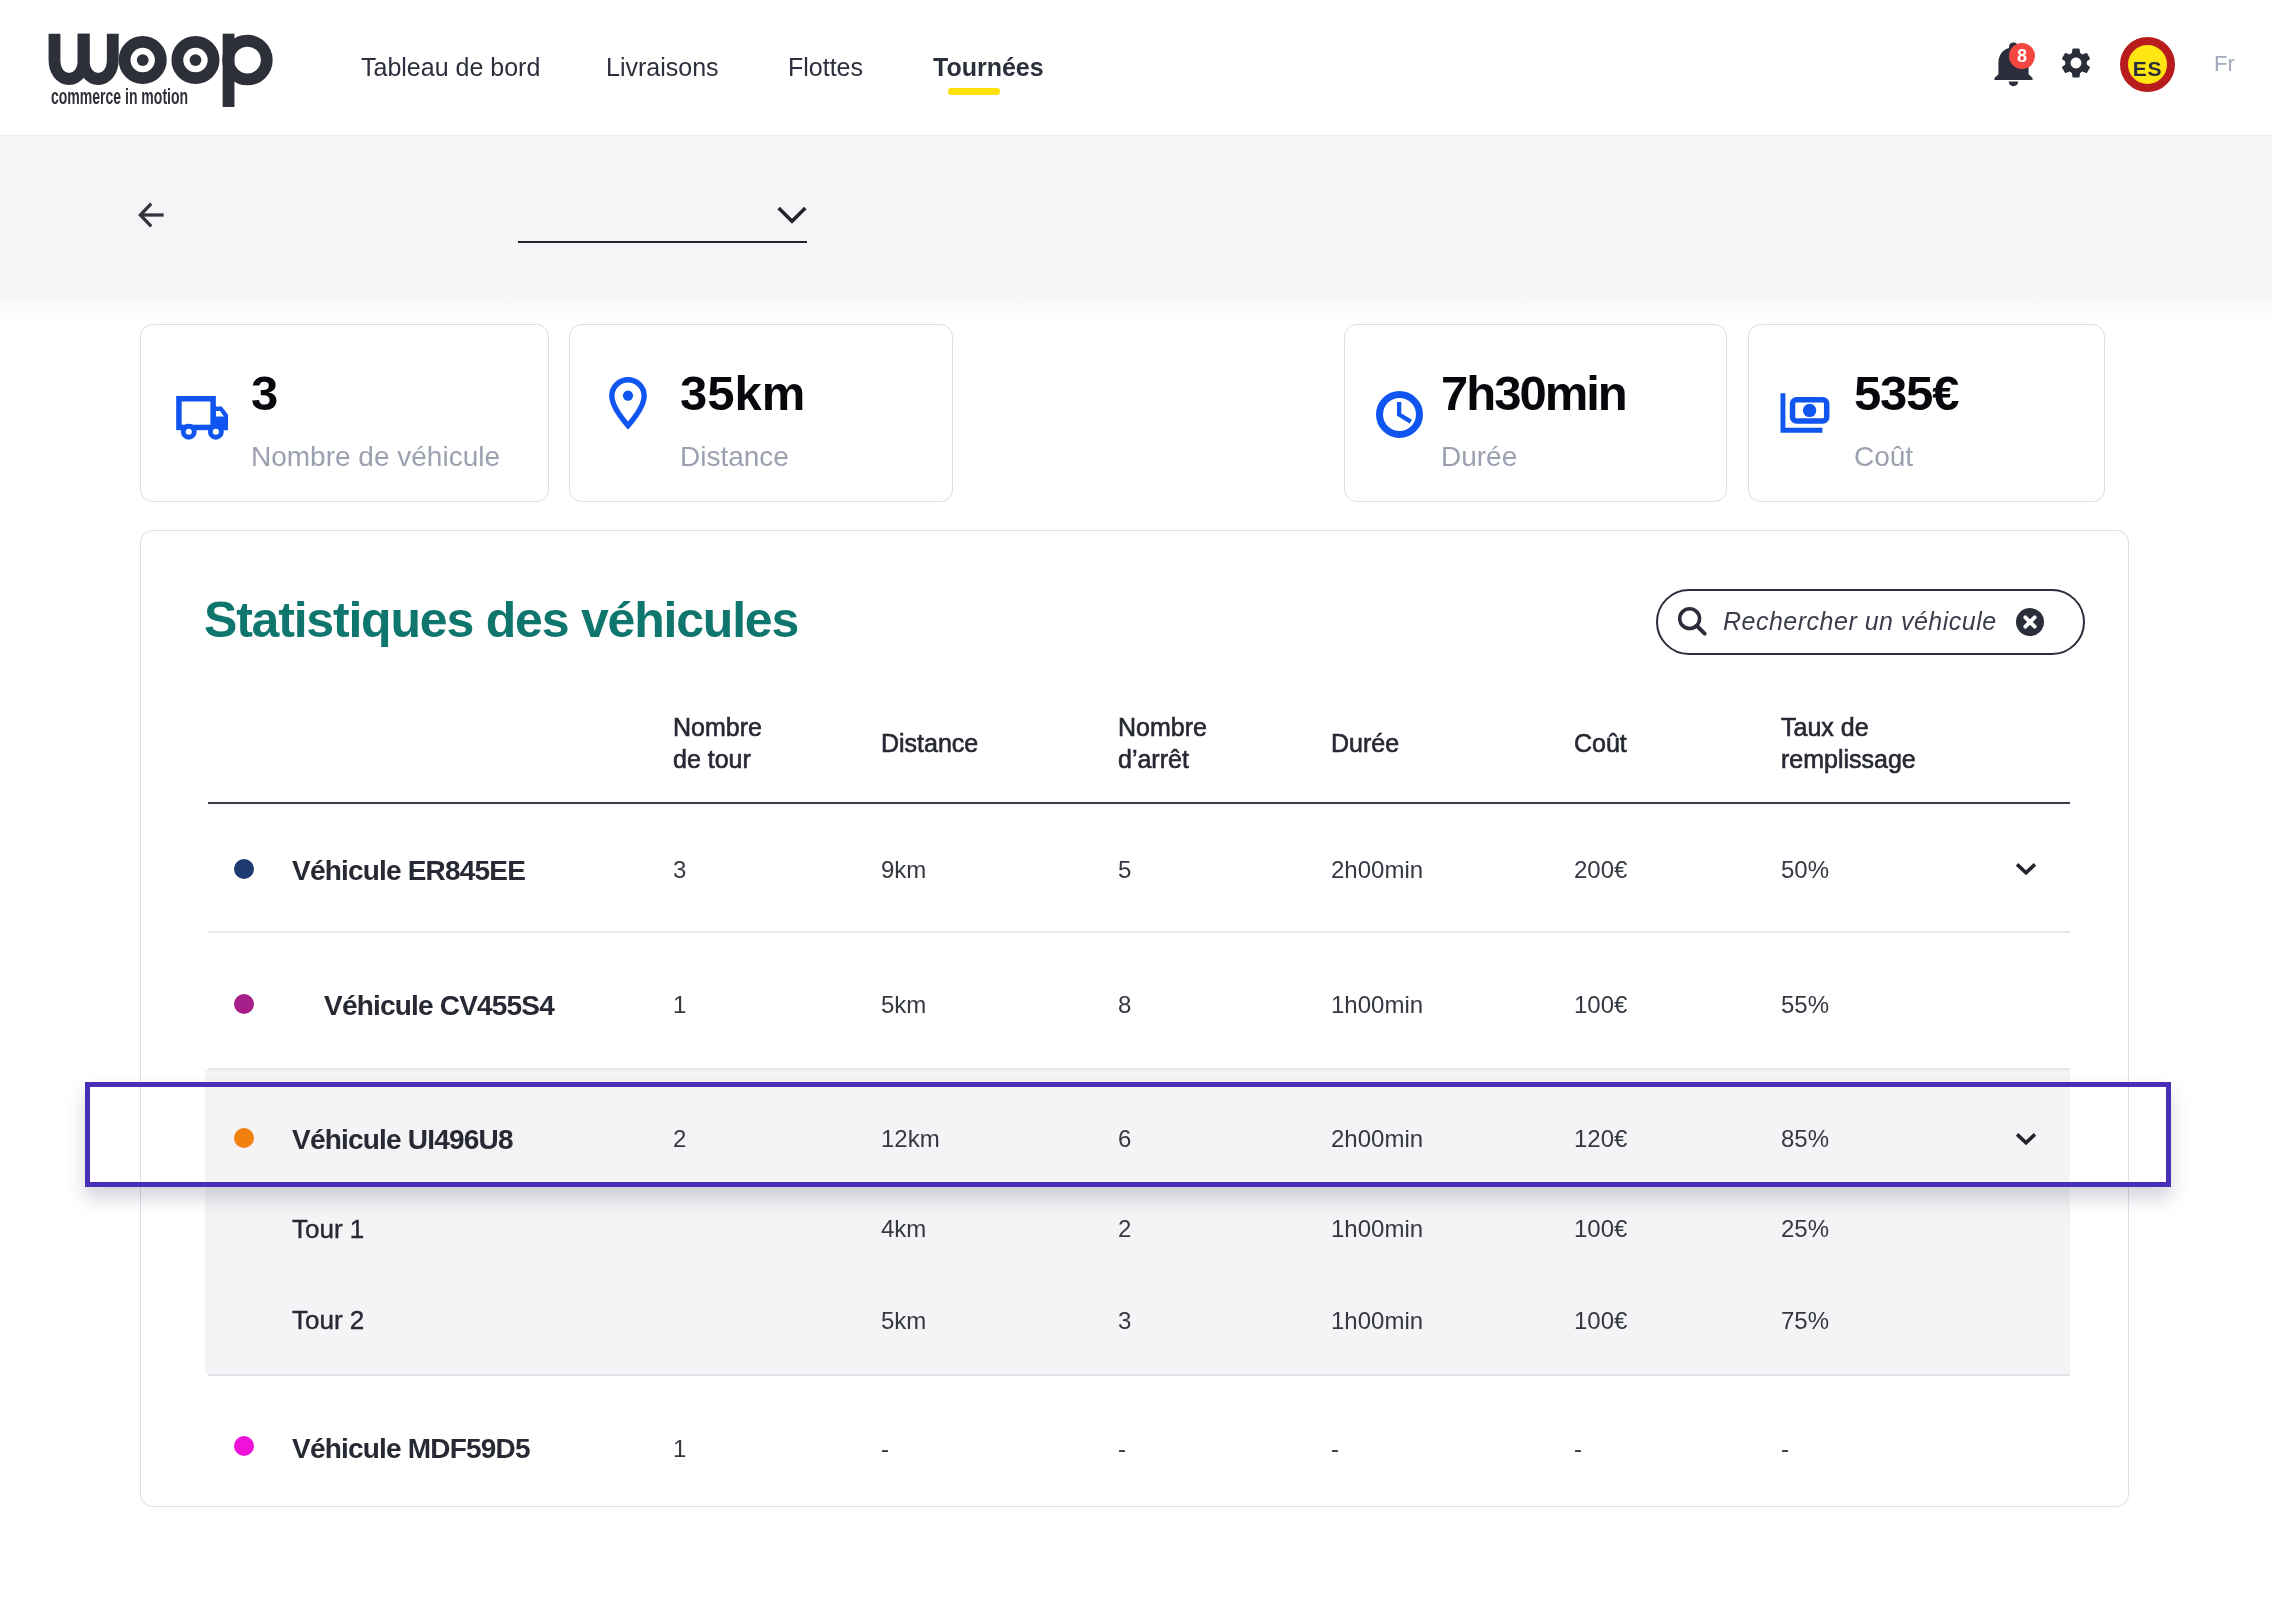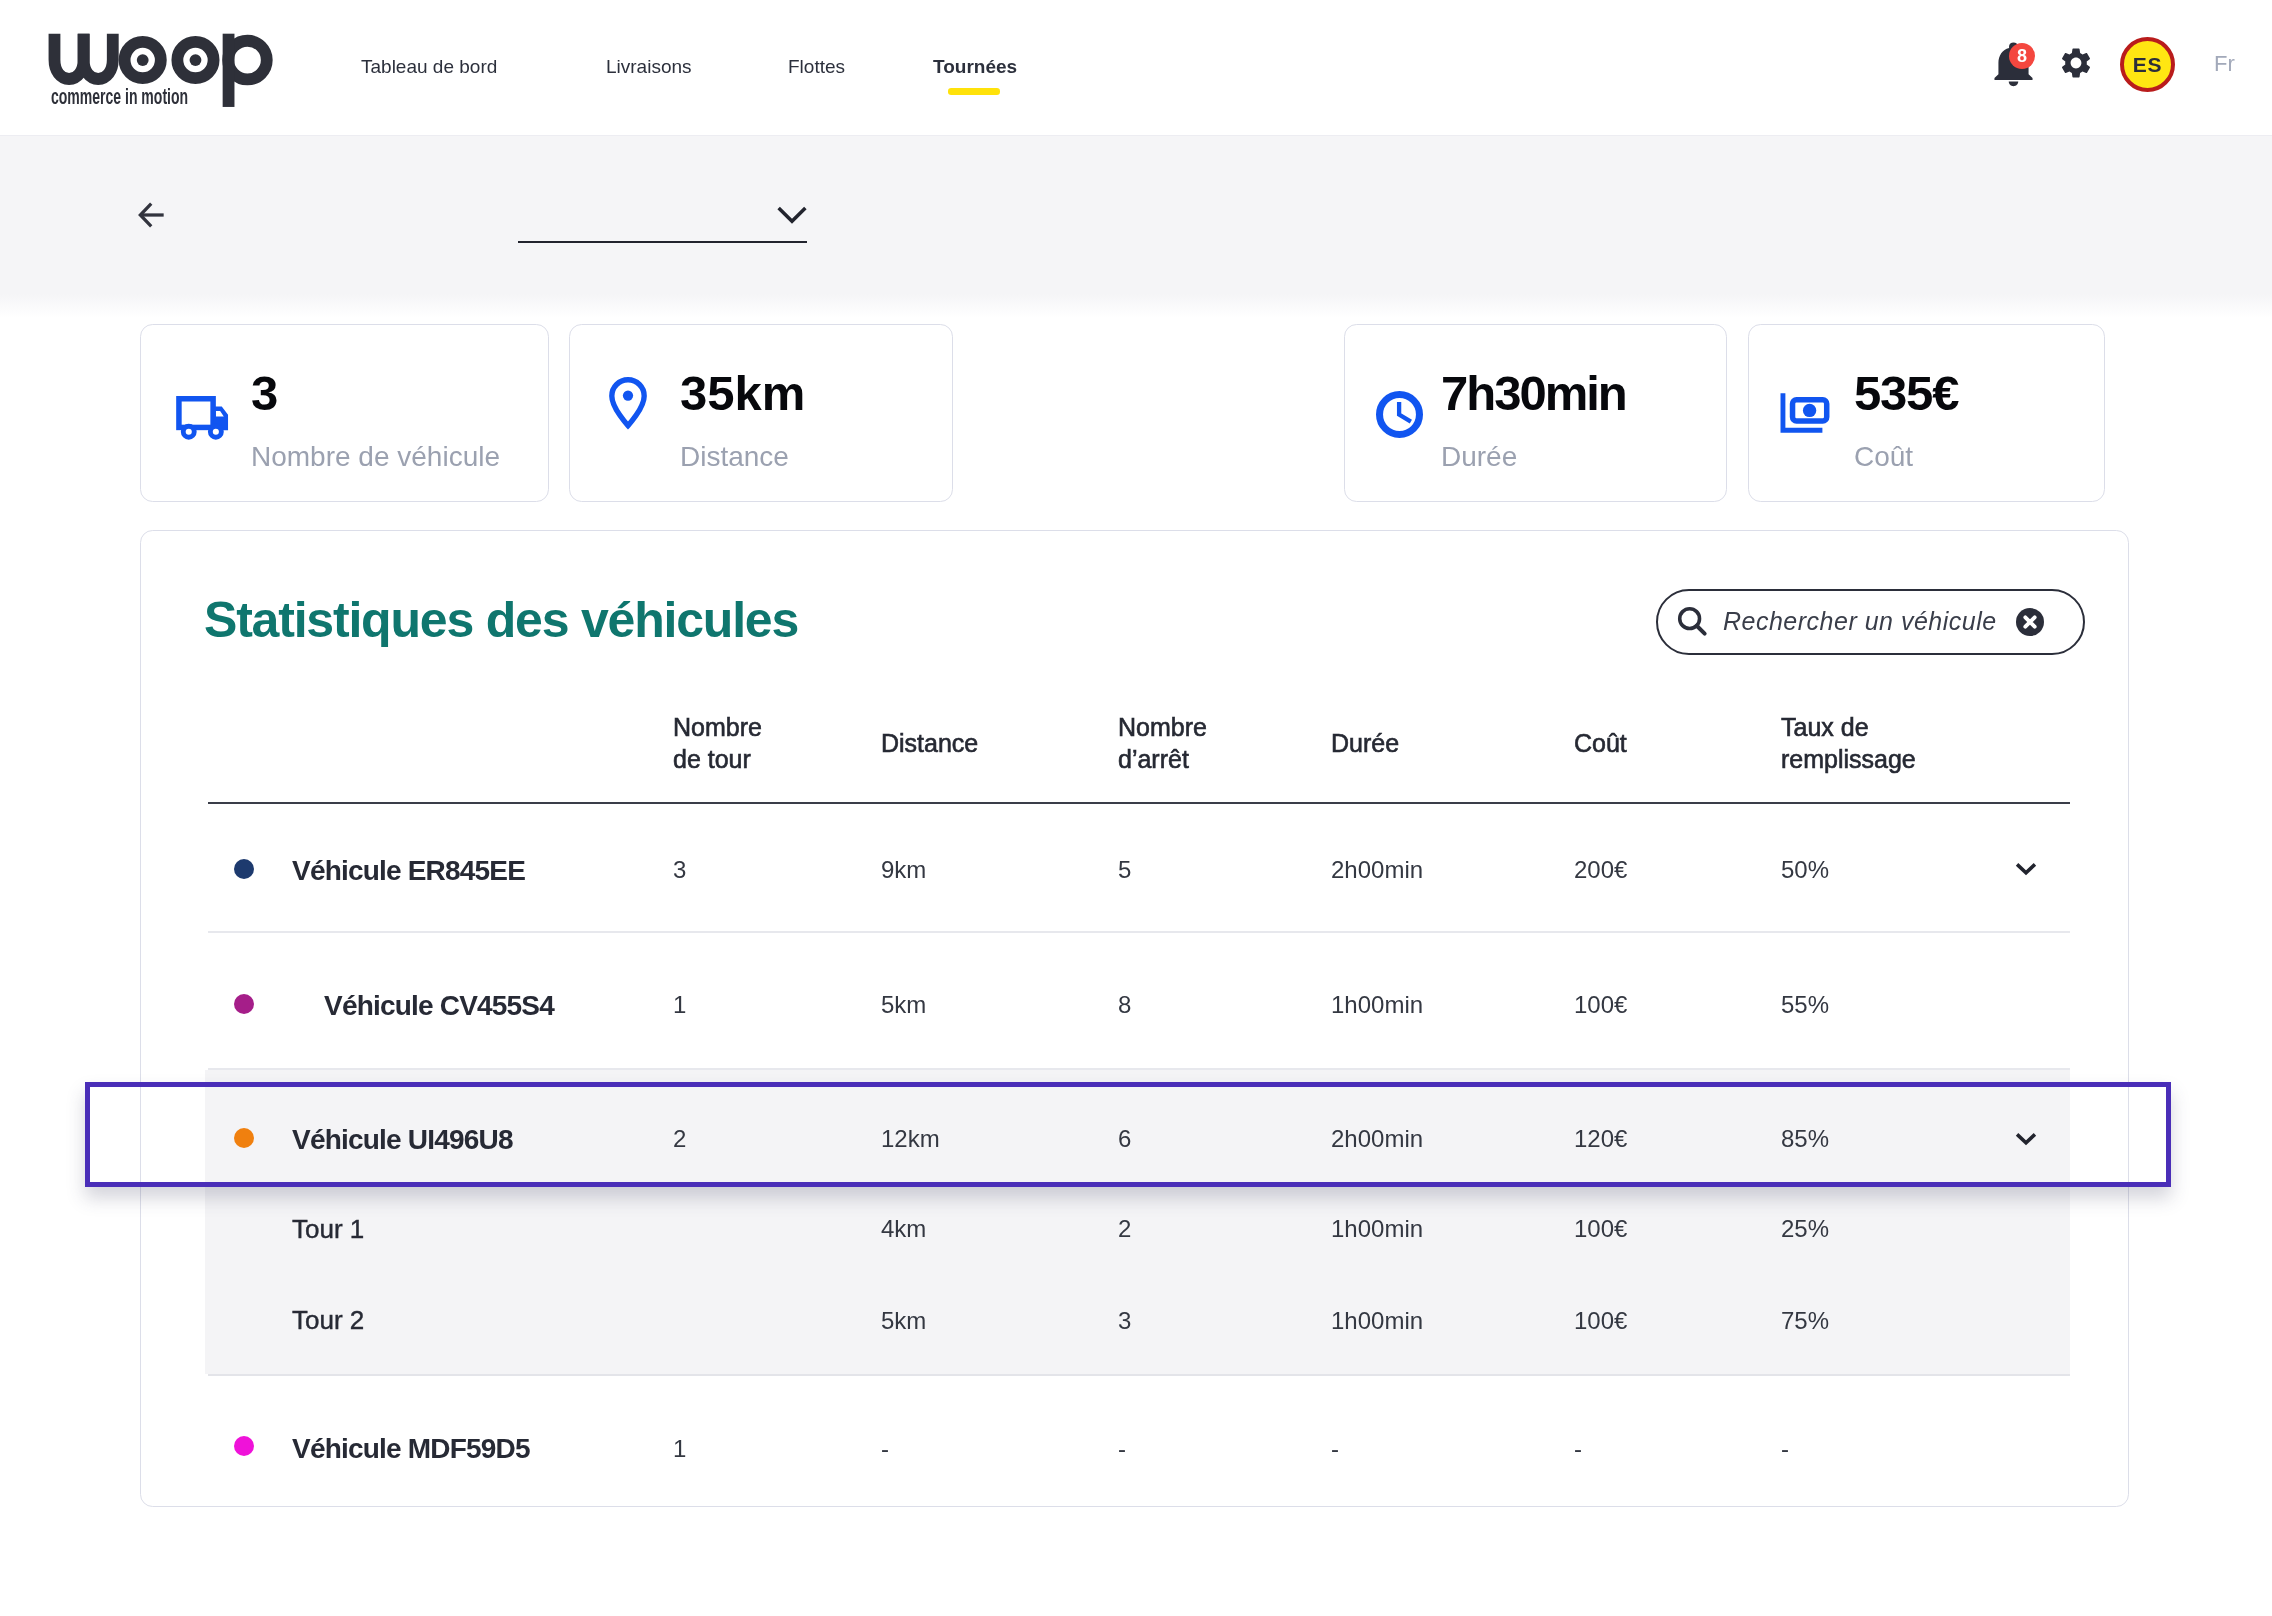--- a/index.html
+++ b/index.html
@@ -3,21 +3,21 @@
 <meta charset="utf-8">
 <style>
   * { margin:0; padding:0; box-sizing:border-box; }
   html,body { width:2273px; height:1616px; background:#ffffff; overflow:hidden;
     font-family:"Liberation Sans", sans-serif; }
   #page { position:relative; width:2273px; height:1616px; }
   .abs { position:absolute; }
   
   #nav { position:absolute; left:0; top:0; width:2273px; height:136px; background:#fff;
     border-bottom:1.6px solid #ededf2; z-index:5; }
-  .navlink { position:absolute; top:53px; font-size:19px; color:#2c303c; line-height:28px; white-space:nowrap; }
+  .navlink { position:absolute; top:53px; font-size:25px; color:#2c303c; line-height:28px; white-space:nowrap; }
   #tourbar { position:absolute; left:948px; top:88px; width:52px; height:7px; background:#ffe20a; border-radius:3.2px; }
   
   #gray { position:absolute; left:0; top:136px; width:2273px; height:158px; background:#f5f5f7; }
   #grayfade { position:absolute; left:0; top:294px; width:2273px; height:24px;
     background:linear-gradient(#f5f5f7,#ffffff); }
   #title { position:absolute; left:208px; top:188px; font-size:46px; font-weight:700;
     color:#2b2e3a; line-height:52px; letter-spacing:-1.6px; white-space:nowrap; }
   #dateline { position:absolute; left:518px; top:241px; width:289px; height:2.4px; background:#22242e; }
   
   .card { position:absolute; top:324px; height:178px; background:#fff;
@@ -91,21 +91,21 @@
         c0.18-0.14,0.23-0.41,0.12-0.61l-1.92-3.32c-0.12-0.22-0.37-0.29-0.59-0.22l-2.39,0.96c-0.5-0.38-1.03-0.7-1.62-0.94
         L14.4,2.81c-0.04-0.24-0.24-0.41-0.48-0.41h-3.84c-0.24,0-0.43,0.17-0.47,0.41L9.25,5.35C8.66,5.59,8.12,5.92,7.63,6.29
         L5.24,5.33c-0.22-0.08-0.47,0-0.59,0.22L2.74,8.87C2.62,9.08,2.66,9.34,2.86,9.48l2.03,1.58C4.84,11.36,4.8,11.69,4.8,12
         s0.02,0.64,0.07,0.94l-2.03,1.58c-0.18,0.14-0.23,0.41-0.12,0.61l1.92,3.32c0.12,0.22,0.37,0.29,0.59,0.22l2.39-0.96
         c0.5,0.38,1.03,0.7,1.62,0.94l0.36,2.54c0.05,0.24,0.24,0.41,0.48,0.41h3.84c0.24,0,0.44-0.17,0.47-0.41l0.36-2.54
         c0.59-0.24,1.13-0.56,1.62-0.94l2.39,0.96c0.22,0.08,0.47,0,0.59-0.22l1.92-3.32c0.12-0.22,0.07-0.47-0.12-0.61
         L19.14,12.94z M12,15.6c-1.98,0-3.6-1.62-3.6-3.6s1.62-3.6,3.6-3.6s3.6,1.62,3.6,3.6S13.98,15.6,12,15.6z"></path>
     </svg>
 
     <div class="abs" style="left:2120px; top:37px; width:55px; height:55px; border-radius:50%;
-      background:#ffe612; border:4px solid #b91c1c; color:#2b2e3a; font-size:21px; font-weight:700;
+      background:#ffe612; border:8px solid #b91c1c; color:#2b2e3a; font-size:21px; font-weight:700;
       text-align:center; line-height:47px; letter-spacing:0.8px;">ES</div>
     <div class="abs" style="left:2214px; top:51px; font-size:22px; color:#a2a9ba;">Fr</div>
   </div>
 
   <div id="gray"></div>
   <div id="grayfade"></div>
   <svg class="abs" style="left:138px; top:201px;" width="28" height="28" viewBox="0 0 36 36">
     <g fill="none" stroke="#32343e" stroke-width="4.2">
       <path d="M33,18 H3.5"></path>
       <path d="M17,3.5 L3,18 L17,32.5"></path>

